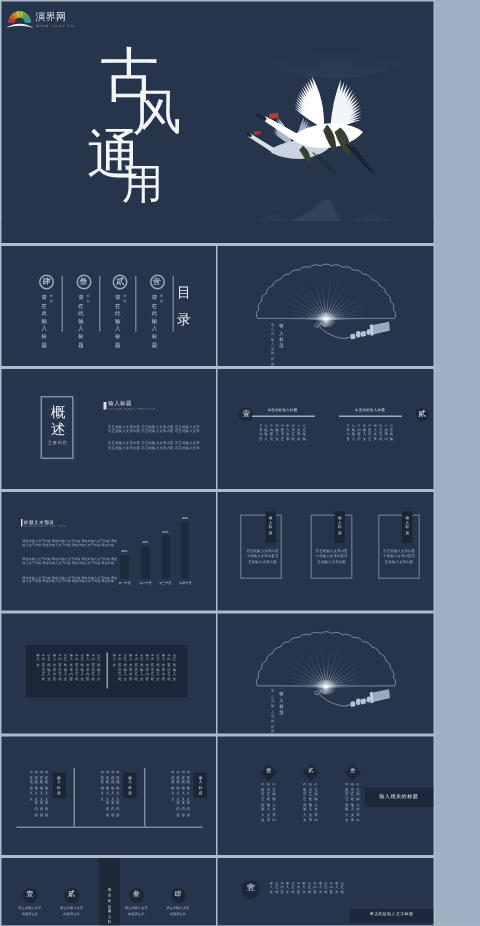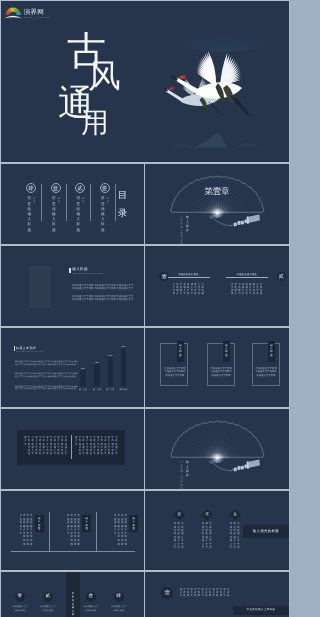--- a/index.html
+++ b/index.html
@@ -359,21 +359,20 @@
     <radialGradient id="fanGlow" gradientUnits="userSpaceOnUse" cx="72.4" cy="49.4" r="7">
       <stop offset="0%" stop-color="#ffffff" stop-opacity=".95"></stop>
       <stop offset="45%" stop-color="#dbe6f0" stop-opacity=".45"></stop>
       <stop offset="100%" stop-color="#c8d6e4" stop-opacity="0"></stop>
     </radialGradient>
   </defs>
   <path d="M26.5 48.5 Q24.7 45.3 27.3 42.6 Q26.2 39.1 29.3 36.9 Q28.9 33.3 32.4 31.6 Q32.7 27.8 36.6 26.7 Q37.6 23.0 41.7 22.5 Q43.4 18.8 47.7 18.9 Q49.9 15.4 54.3 16.1 Q57.1 13.0 61.3 14.3 Q64.6 11.5 68.7 13.3 Q72.4 11.0 76.1 13.3 Q80.2 11.5 83.5 14.3 Q87.7 13.0 90.5 16.1 Q94.9 15.4 97.1 18.9 Q101.4 18.8 103.1 22.5 Q107.2 23.0 108.2 26.7 Q112.1 27.8 112.4 31.6 Q115.9 33.3 115.5 36.9 Q118.6 39.1 117.5 42.6 Q120.1 45.3 118.3 48.5 Z" fill="none" stroke="#93a6ba" stroke-width=".5"></path>
   <path d="M72.4 49.4L27.2 48.5 M72.4 49.4L28.0 42.7 M72.4 49.4L30.0 37.2 M72.4 49.4L33.0 32.0 M72.4 49.4L37.1 27.2 M72.4 49.4L42.2 23.0 M72.4 49.4L48.0 19.5 M72.4 49.4L54.5 16.8 M72.4 49.4L61.5 15.0 M72.4 49.4L68.7 14.0 M72.4 49.4L76.1 14.0 M72.4 49.4L83.3 15.0 M72.4 49.4L90.3 16.8 M72.4 49.4L96.8 19.5 M72.4 49.4L102.6 23.0 M72.4 49.4L107.7 27.2 M72.4 49.4L111.8 32.0 M72.4 49.4L114.8 37.2 M72.4 49.4L116.8 42.7 M72.4 49.4L117.6 48.5" fill="none" stroke="url(#ribFade)" stroke-width=".42"></path>
   <ellipse cx="72.4" cy="49.4" rx="7" ry="5" fill="url(#fanGlow)"></ellipse>
 </svg>
-    <div class="fan-title">第壹章</div>
     <svg class="tassel" viewBox="0 0 144 80">
   <g fill="none" stroke="#a6b7ca" stroke-width=".45" stroke-linecap="round">
     <path d="M68.9 51.6 C68.2 53.5 67.0 54.5 65.6 54.2 C64.3 53.9 64.2 52.4 65.5 52.1 C66.8 51.8 67.6 53.2 67.1 54.5"></path>
     <path d="M69.4 51.8 C70.4 53.3 71.7 54.0 72.9 53.4 C74.0 52.8 73.7 51.5 72.5 51.5 C71.3 51.5 70.9 52.8 71.6 53.8"></path>
     <path d="M68.2 54.2 C69.6 56.0 72.5 58.2 76.2 59.8 C79.6 61.3 82.6 61.9 85.2 62.1"></path>
   </g>
   <g fill="none" stroke="#b4c3d4" stroke-width=".5" stroke-linecap="round">
     <path d="M85.5 61.8 L89.5 61.0 M92.3 60.1 L96 59.2 M98.6 58.4 L102.3 57.4"></path>
   </g>
   <g fill="#c4d2e0">
@@ -387,20 +386,24 @@
     <path d="M102.6 54.2 L114.8 51.8 M102.8 55.3 L114.9 52.9 M103.0 56.4 L115.0 54.0 M103.2 57.5 L115.1 55.1"></path>
   </g>
   <path d="M101.7 52.9 L103.6 52.5 L104.2 59.8 L102.4 60.2 Z" fill="#d3dfeb"></path>
 </svg>
     <div class="fan-cap">输入标题</div>
     <div class="fan-sub">请在此输入您的标题</div>
   </div>
 
   <div class="sl" id="s4">
     <div class="ov-shadow"></div>
+    <div class="ov-box">
+      <div class="ov-big">概述</div>
+      <div class="ov-small">主要内容</div>
+    </div>
     <i class="ov-bar"></i>
     <div class="ov-h">输入标题</div>
     <div class="ov-sh">PLEASE INPUT THE TITLE</div>
     <div class="ov-p p1">
       <div>请在此输入文字内容 请在此输入文字内容 请在此输入文字</div>
       <div>请在此输入文字内容 请在此输入文字内容 请在此输入文字</div>
     </div>
     <div class="ov-p p2">
       <div>请在此输入文字内容 请在此输入文字内容 请在此输入文字</div>
       <div>请在此输入文字内容 请在此输入文字内容 请在此输入文字</div>

